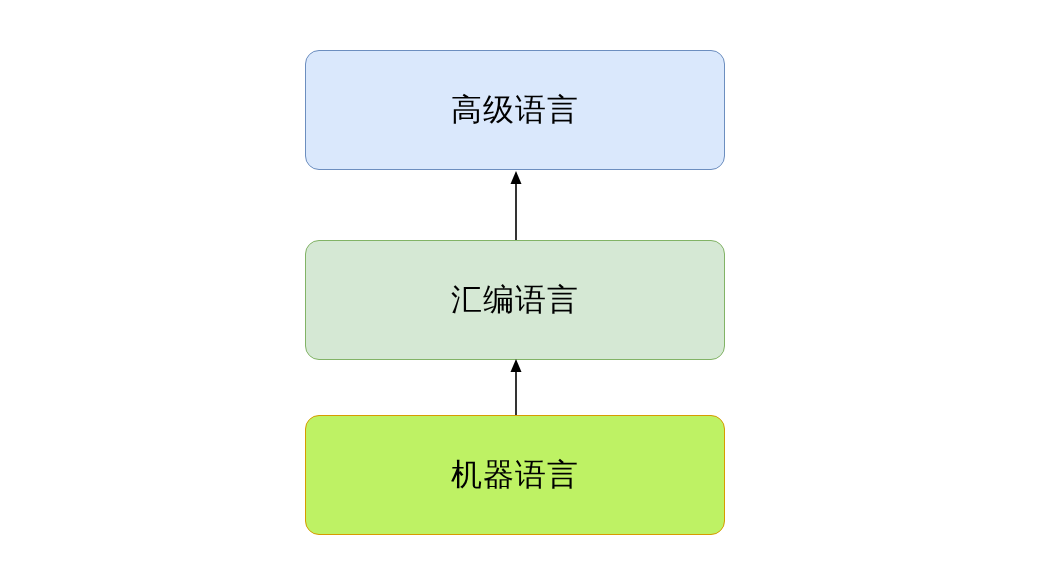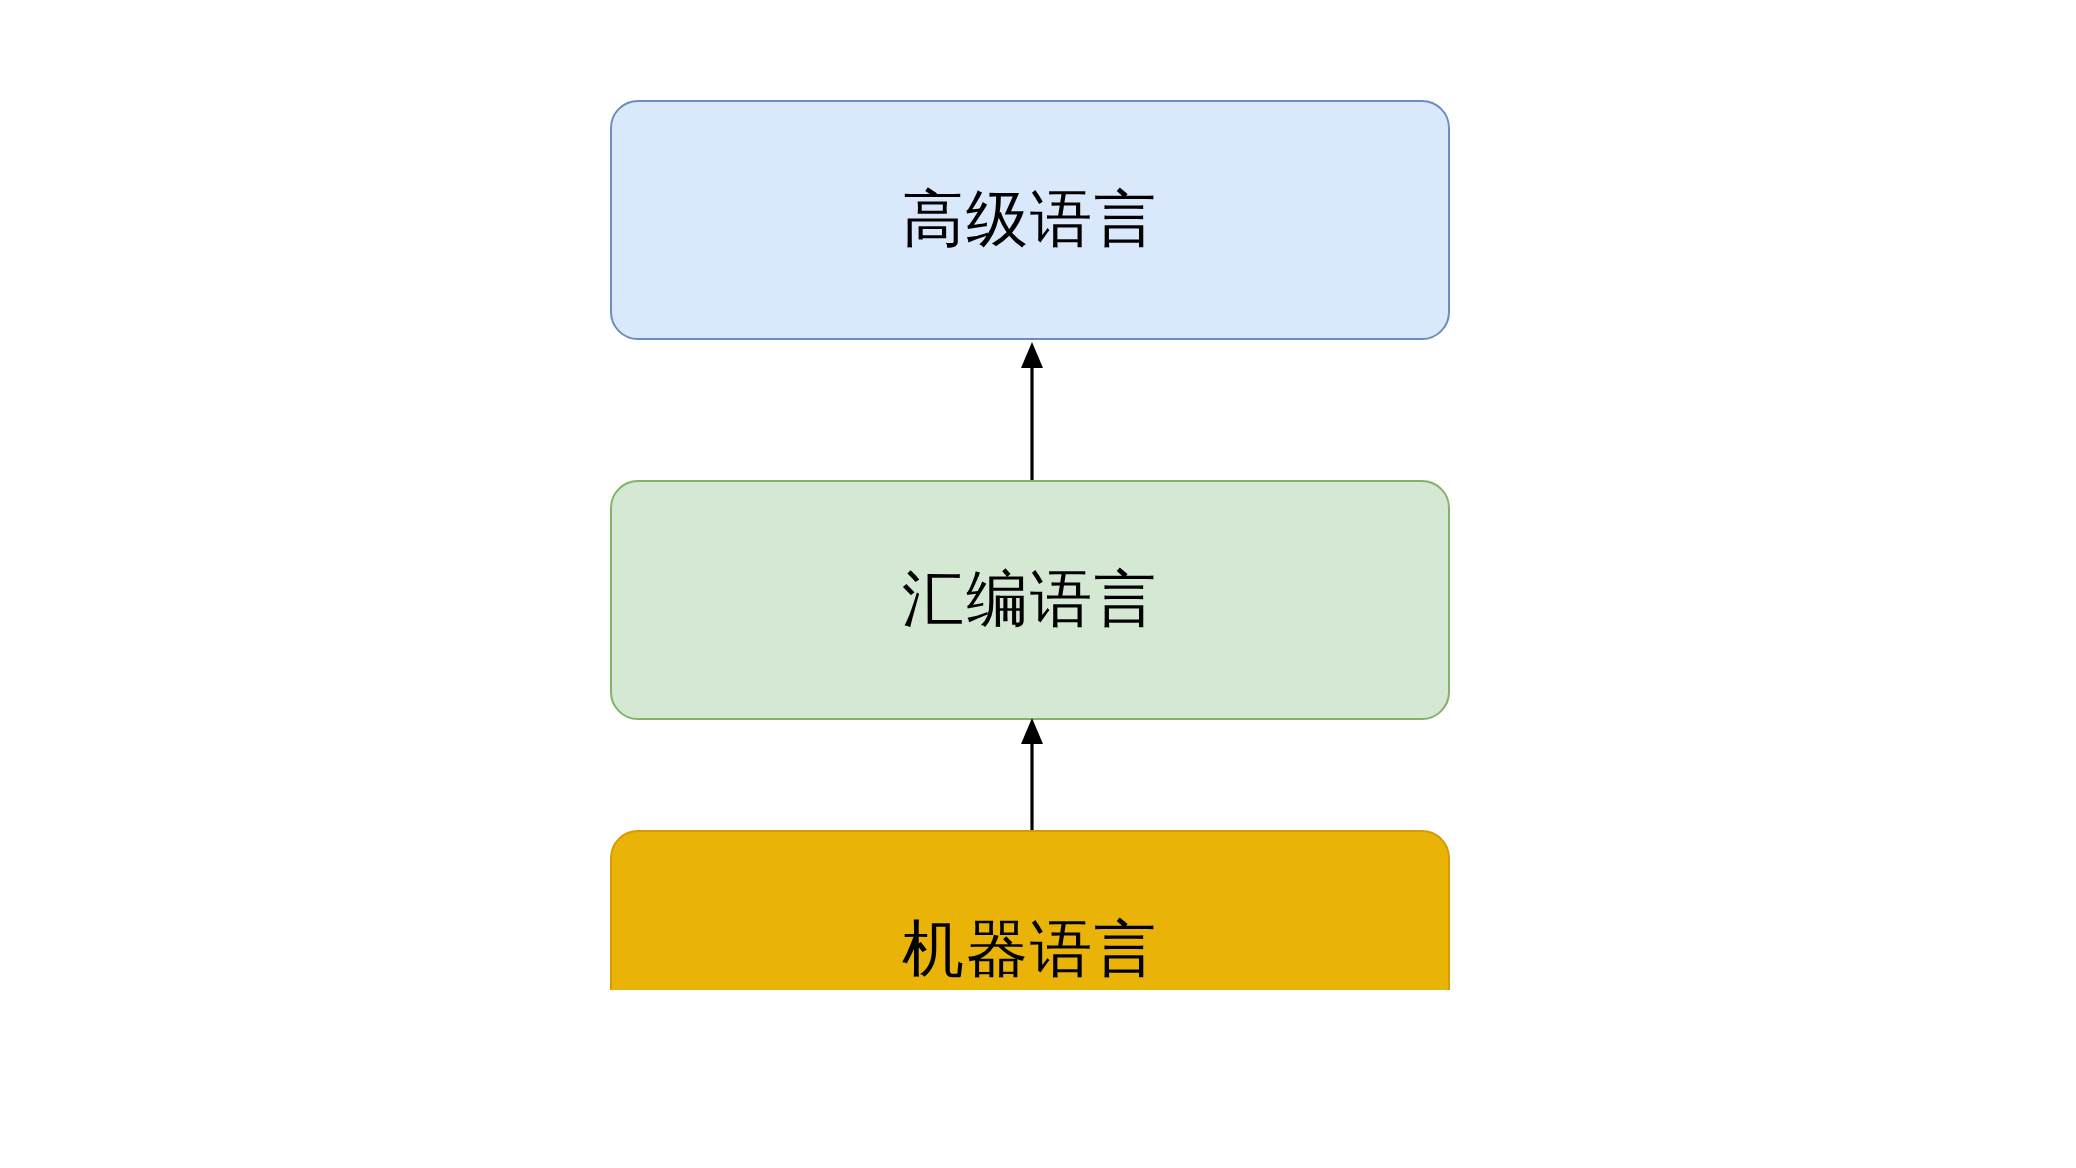--- a/index.html
+++ b/index.html
@@ -4,21 +4,21 @@
 <style>
   html, body {
     margin: 0;
     padding: 0;
     background: #ffffff;
     font-family: "Liberation Sans", "DejaVu Sans", sans-serif;
   }
   .canvas {
     position: relative;
     width: 1038px;
-    height: 495px;
+    height: 584px;
     background: #ffffff;
     overflow: hidden;
   }
   .node {
     position: absolute;
     left: 305px;
     width: 420px;
     height: 120px;
     box-sizing: border-box;
     border: 1.5px solid #000;
@@ -55,17 +55,17 @@
 
   <div class="node" style="top: 240px; background-color: rgb(213, 232, 212); border-color: rgb(130, 179, 102); font-family: Liberation Serif, serif;">
     <span class="node-label">汇编语言</span>
   </div>
 
   <svg class="arrow" style="top: 359px;" width="18" height="57" viewBox="0 0 18 57">
     <line x1="9" y1="57" x2="9" y2="12" stroke="#000000" stroke-width="1.6"></line>
     <polygon points="9,0 3.5,13 14.5,13" fill="#000000"></polygon>
   </svg>
 
-  <div class="node" style="top: 415px; background-color: #eab308; border-color: rgb(215, 155, 0); text-align: center;">
+  <div class="node" style="top: 415px; background-color: #bef264; border-color: rgb(215, 155, 0); text-align: center;">
     <span class="node-label">机器语言</span>
   </div>
 
 </div>
 
 </body></html>

